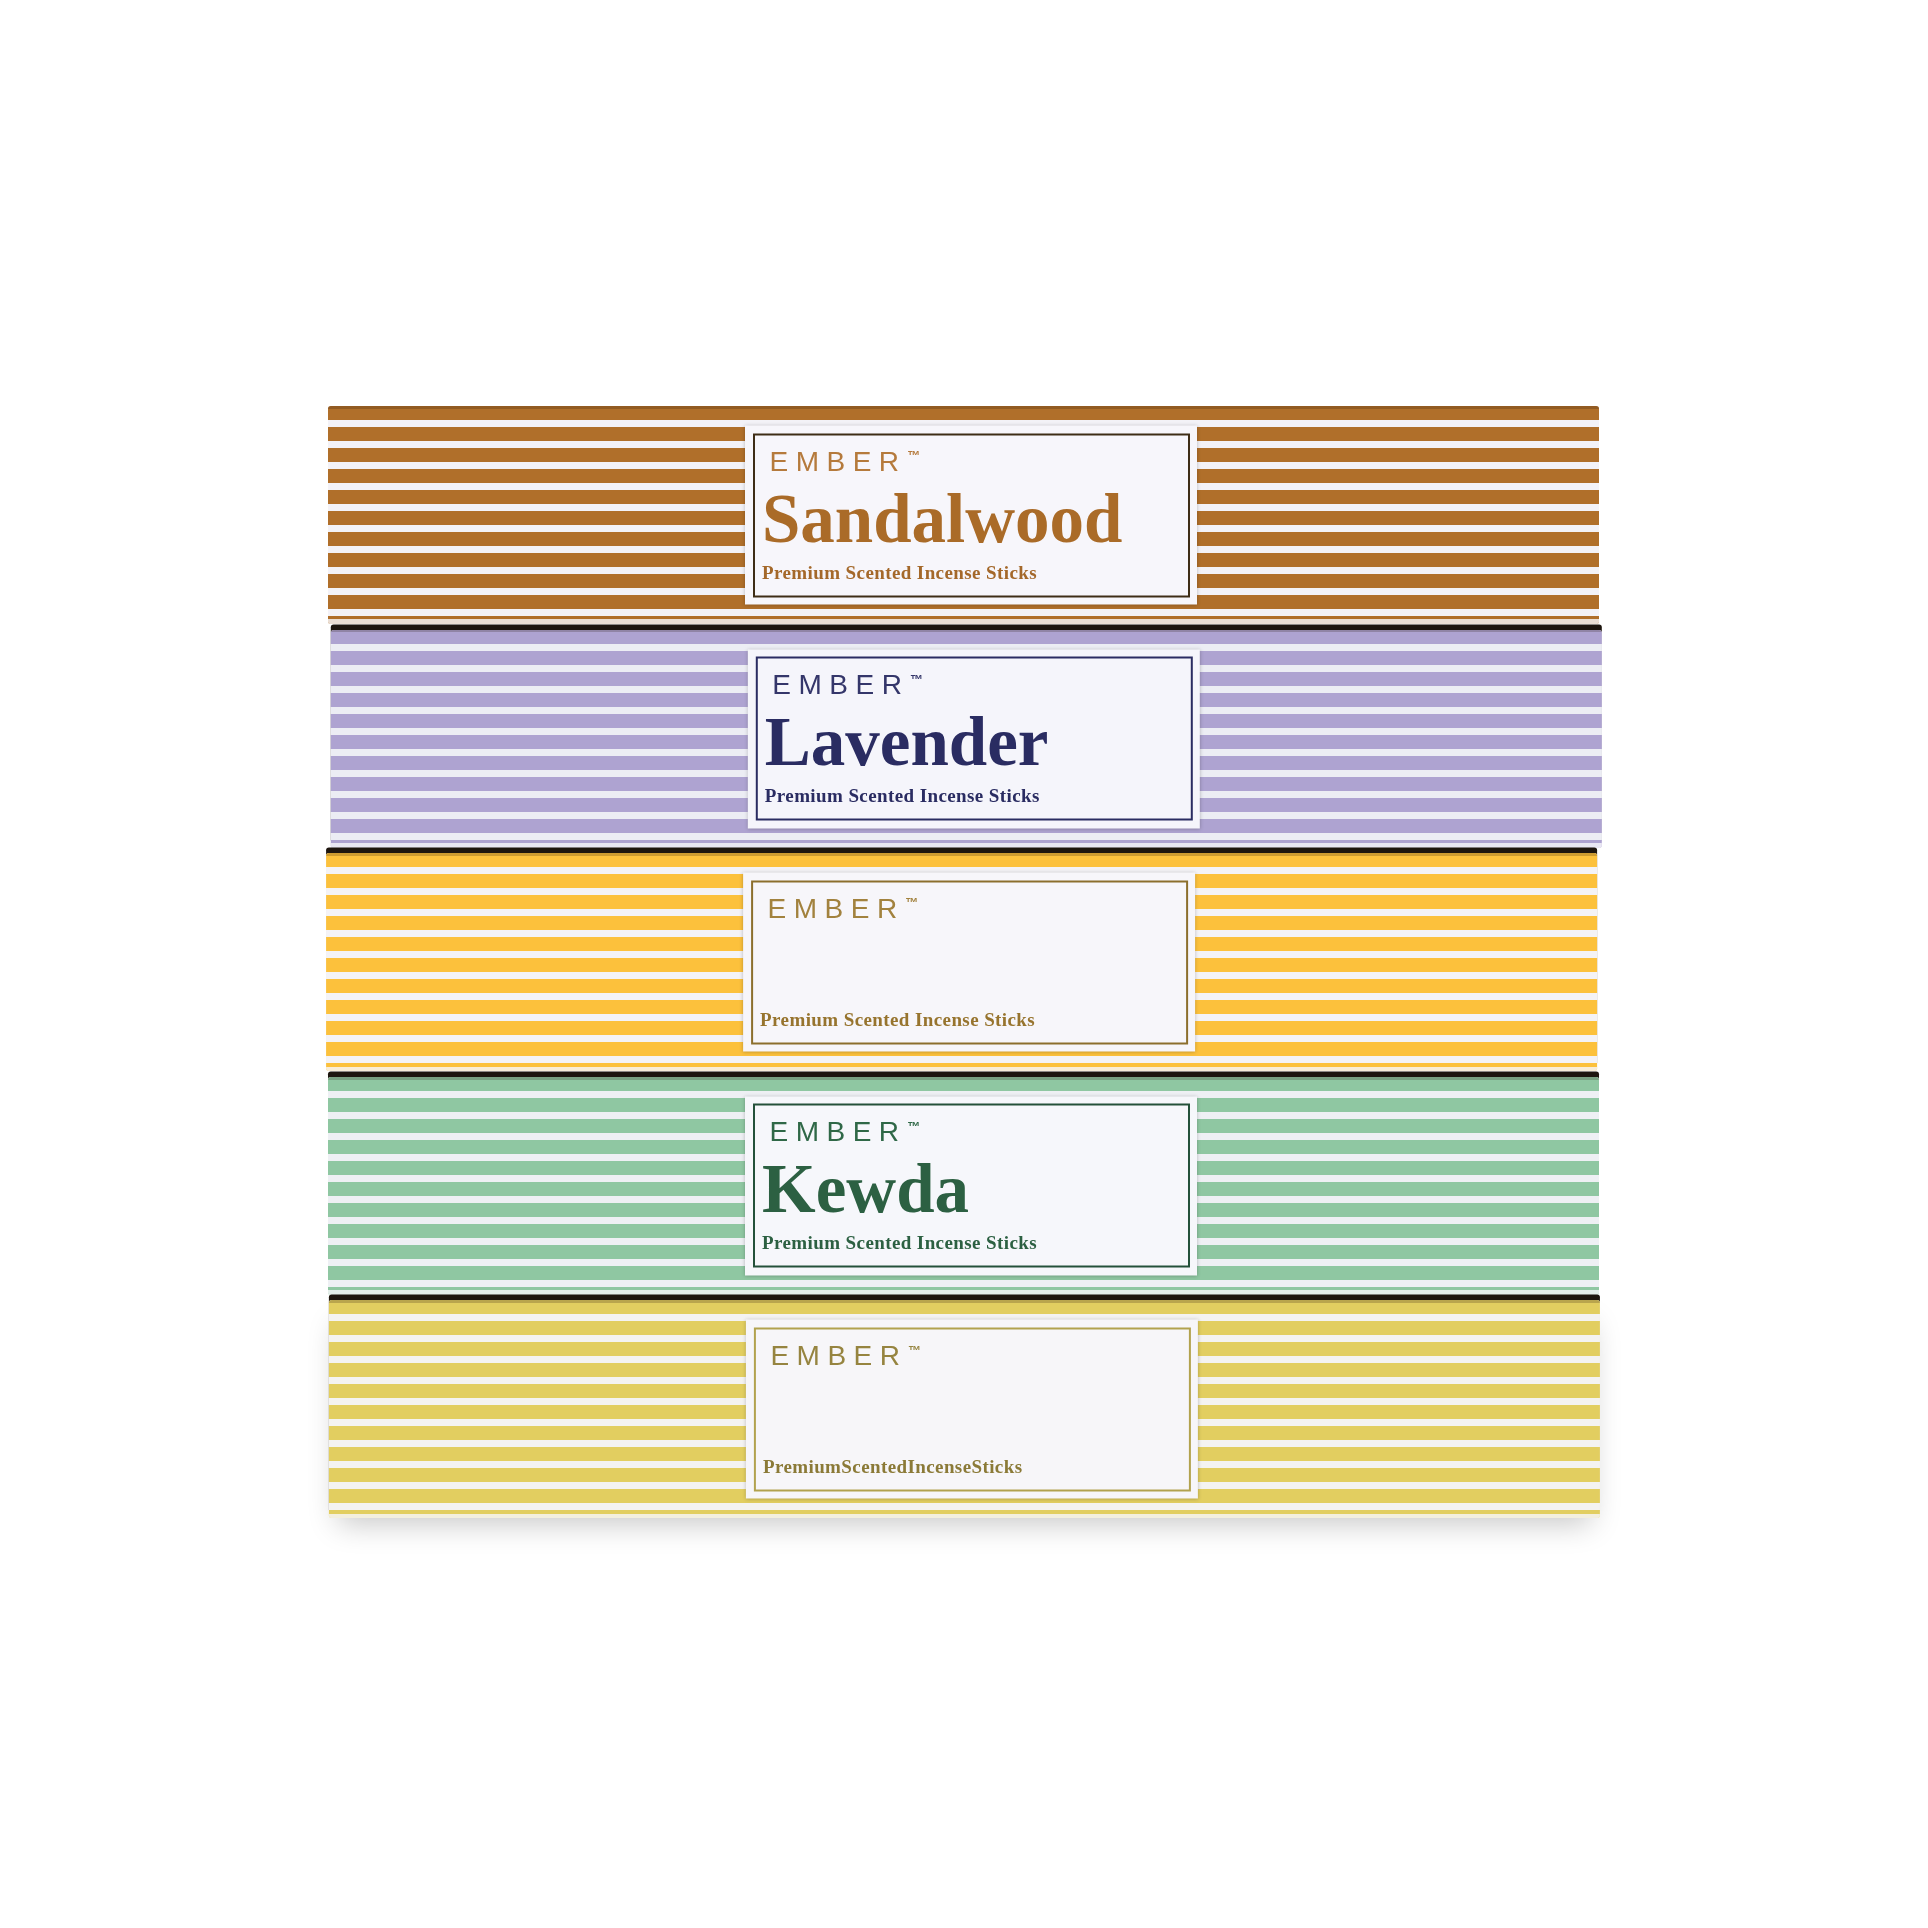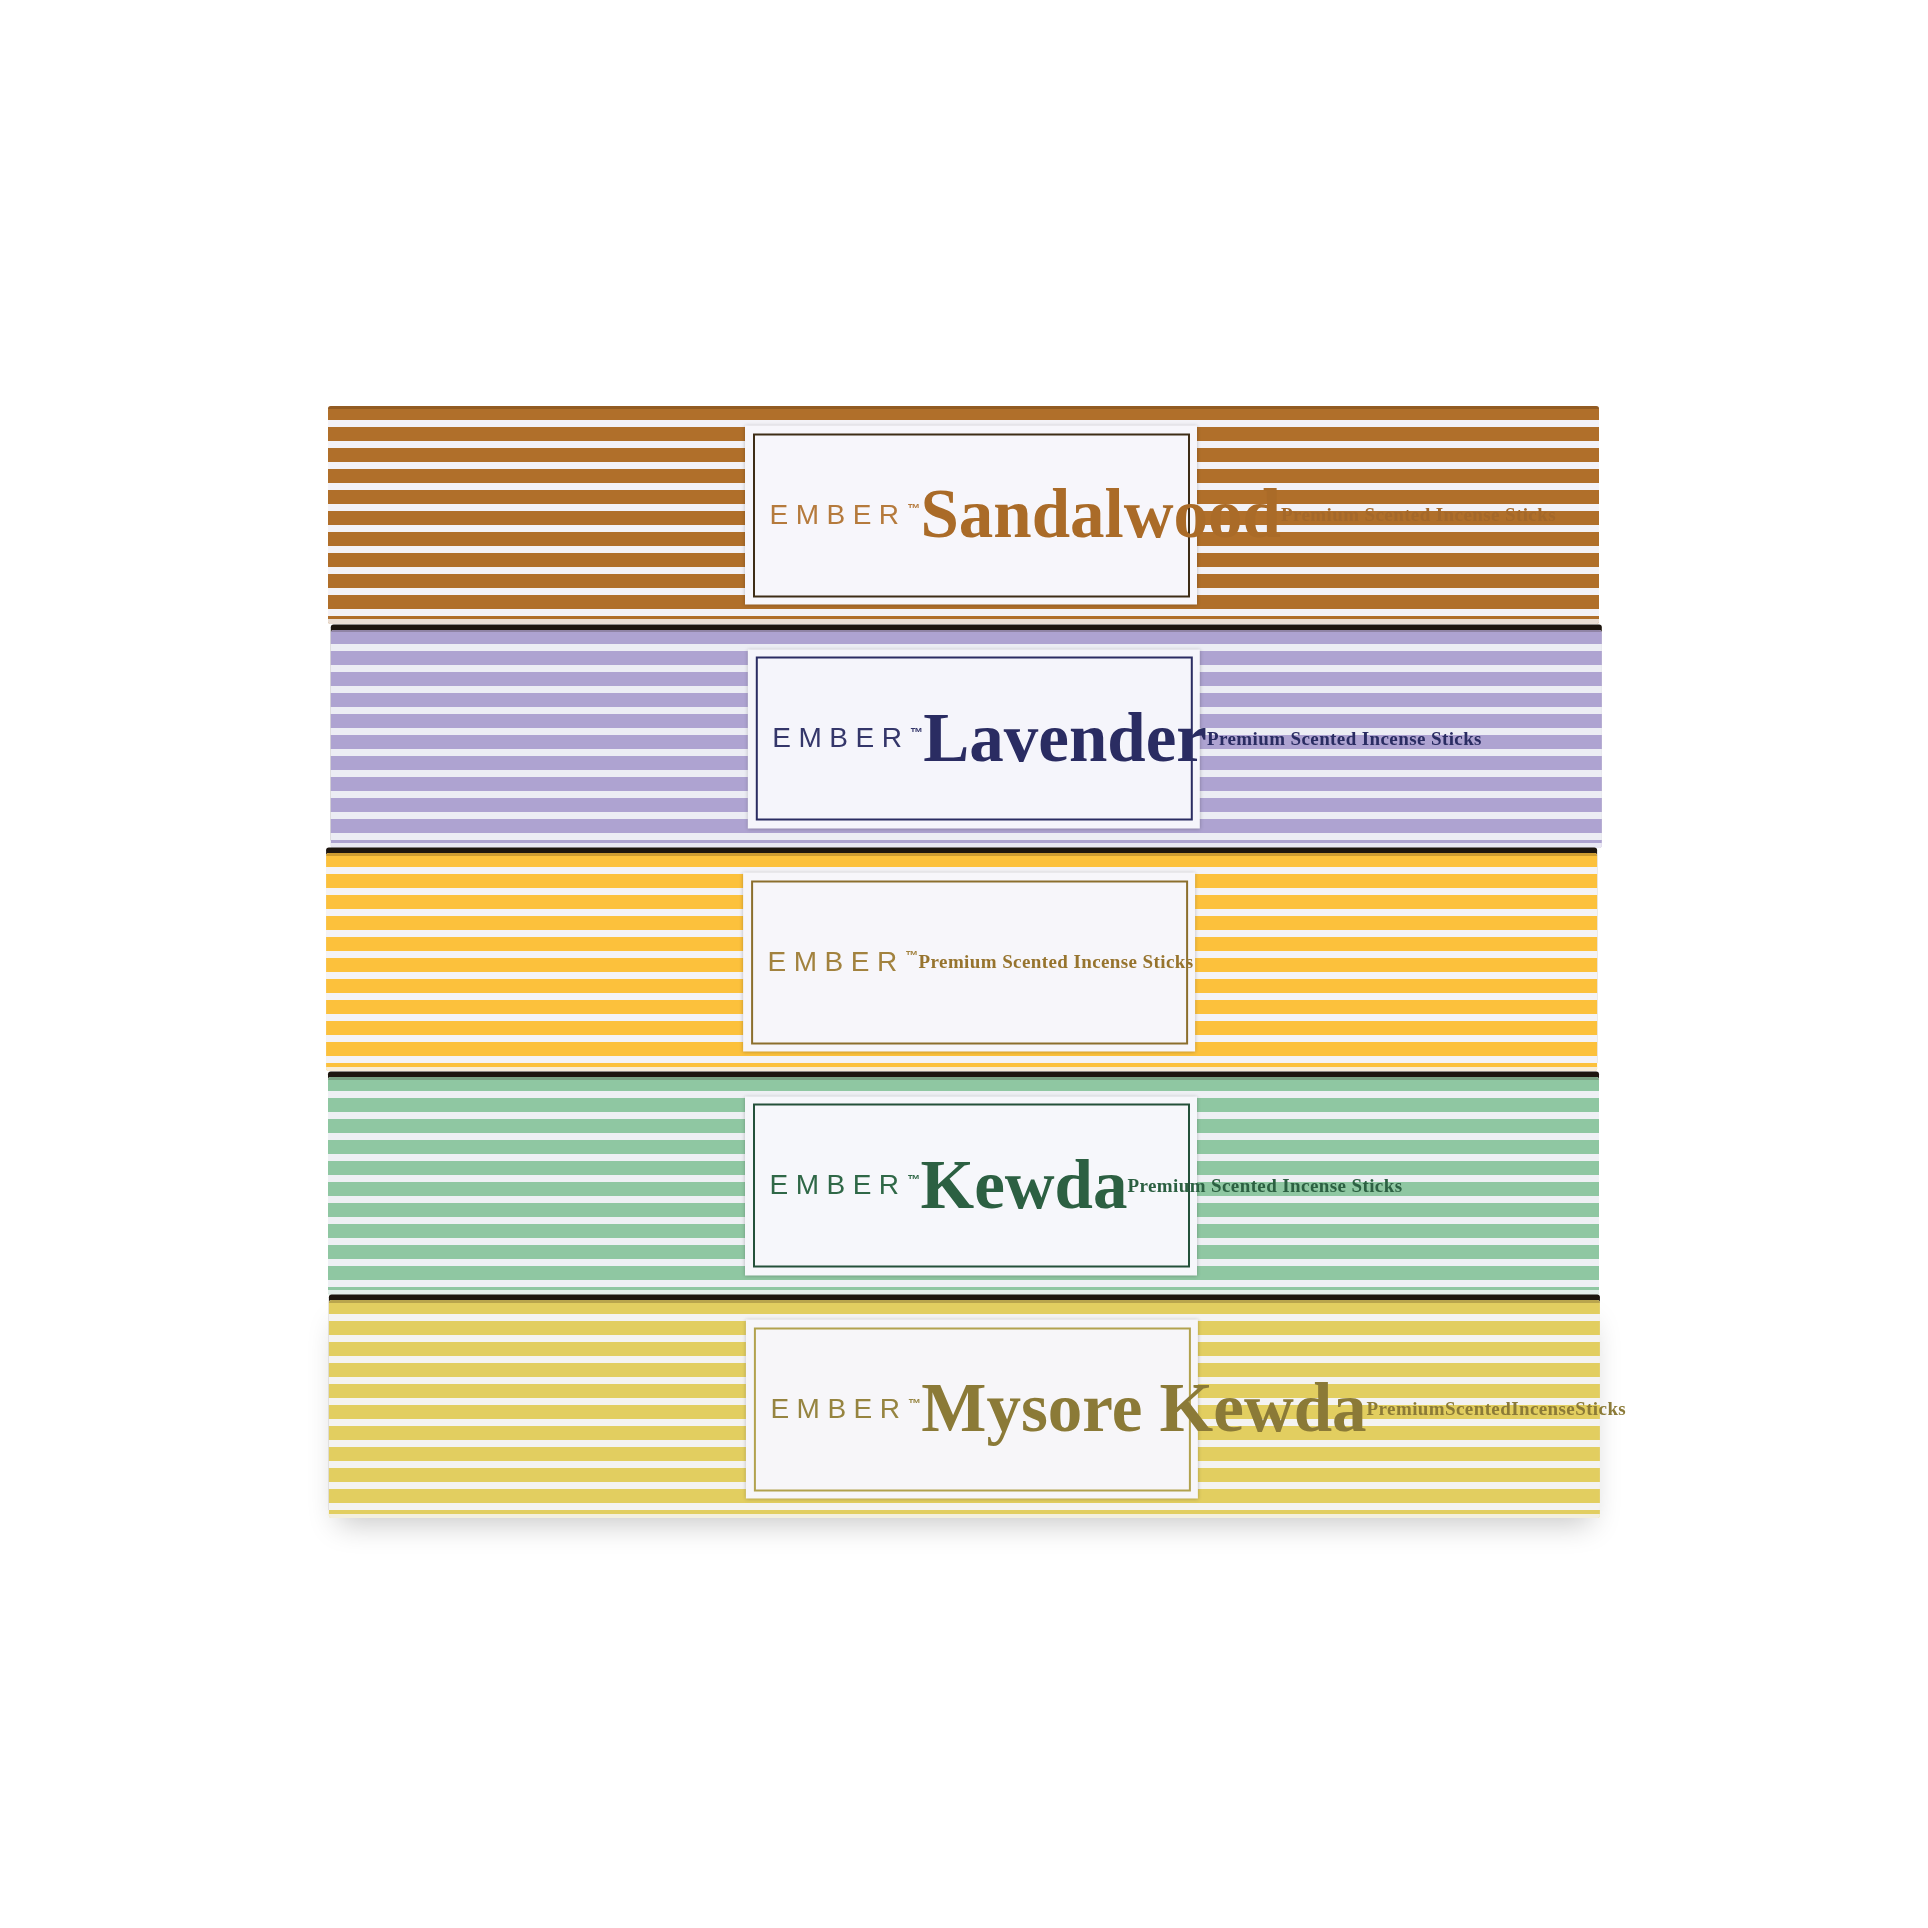--- a/index.html
+++ b/index.html
@@ -74,22 +74,22 @@
     padding: 7.5px;
     background: var(--labelbg);
     box-shadow: 0 0.9px 3.8px rgba(0,0,0,0.25);
   }
   .label-inner {
     box-sizing: border-box;
     width: 100%;
     height: 100%;
     border: 2.8px solid var(--border);
     display: flex;
-    flex-direction: row;
-    align-items: center;
+    flex-direction: column;
+    align-items: flex-start;
     justify-content: space-between;
     padding: 12.2px 7.5px 14px 7.5px;
     background: var(--labelbg);
   }
   .brand-line {
     color: var(--brand);
     font-size: 28px;
     font-weight: 400;
     letter-spacing: 7.5px;
     text-indent: 7.5px;
@@ -163,21 +163,20 @@
         <div class="scent">Kewda</div>
         <div class="tagline">Premium Scented Incense Sticks</div>
       </div>
     </div>
     <div class="bottom-rim"></div>
   </div>
       <div class="box" style="--stripe: #e2ce60; --gap: #f4f3f1; --labelbg: #f7f6f9; --border: #b2a24e; --brand: #968440; --name: #8b7a37; --tag: #8b7a37;">
     <div class="label">
       <div class="label-inner">
         <div class="brand-line"><span>EMBER</span><span class="tm">™</span></div>
-        <div class="scent">Mysore Kewda</div>
         <div class="tagline">PremiumScentedIncenseSticks</div>
       </div>
     </div>
     <div class="bottom-rim"></div>
   </div>
     </div>
 </div>
 
 
 </body></html>

